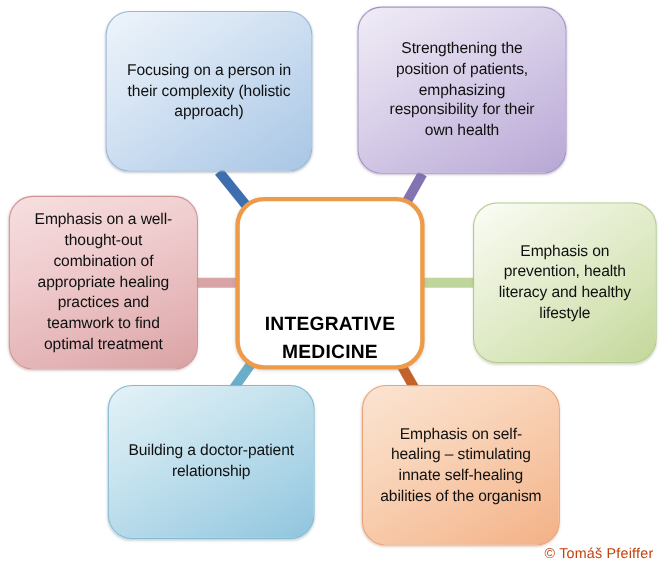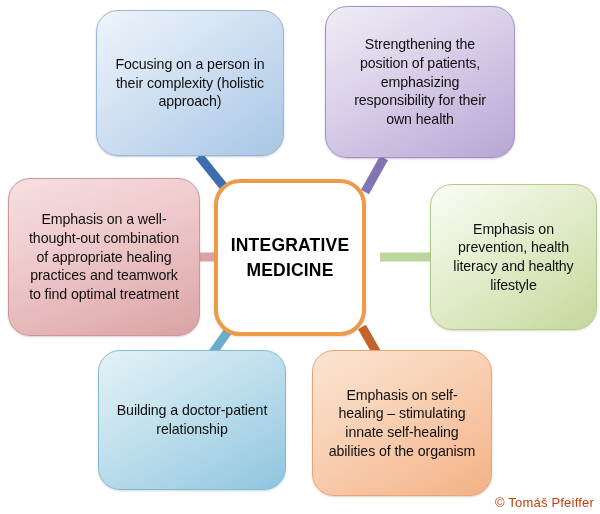--- a/index.html
+++ b/index.html
@@ -64,50 +64,50 @@
   }
   
   #node-prevention {
     left: 430px; top: 184px; width: 167px;  height: 146px;
     background: linear-gradient(145deg, #fbfdf6 0%, #eaf1d8 32%, #d6e4b7 70%, #c3d79a 100%);
     border: 1px solid #b3c98c;
     box-shadow: 0 1px 2px rgba(120,135,95,0.3);
   }
   
   #node-combination {
-    left: 8px;   top: 178px; width: 192px;  height: 158px;
+    left: 8px;   top: 178px; width: 172px;  height: 158px;
     background: linear-gradient(160deg, #f6dfe0 0%, #f0cdcf 35%, #e4b4b6 75%, #d9a2a4 100%);
     border: 1px solid #cf9496;
     box-shadow: 0 1px 2px rgba(140,100,100,0.3);
   }
   
   #node-doctor {
     left: 98px;  top: 350px; width: 188px;  height: 140px;
     background: linear-gradient(150deg, #e4f2f7 0%, #c8e4ef 35%, #a9d3e6 72%, #8fc5de 100%);
     border: 1px solid #84b9d2;
     box-shadow: 0 1px 2px rgba(90,125,145,0.3);
   }
   
   #node-selfhealing {
-    left: 312px; top: 350px; width: 180px;  height: 146px;
+    left: 329px; top: 350px; width: 180px;  height: 146px;
     background: linear-gradient(150deg, #fbe4d2 0%, #f9d5ba 35%, #f6c09c 74%, #f3b185 100%);
     border: 1px solid #e9a377;
     box-shadow: 0 1px 2px rgba(160,110,75,0.3);
   }
   
   #node-center {
     position: absolute;
     left: 214px; top: 179px;
-    width: 152px; height: 157px;
+    width: 172px; height: 157px;
     box-sizing: border-box;
     border-radius: 26px;
     border: 4px solid #ed9b49;
     background: #ffffff;
     display: flex;
-    align-items: center;
+    align-items: flex-end;
     justify-content: center;
     text-align: center;
     font-size: 17.5px;
     font-weight: bold;
     letter-spacing: 0.2px;
     line-height: 1.42;
     color: #000000;
     box-shadow: 0 1px 3px rgba(120,120,120,0.25);
   }
   

